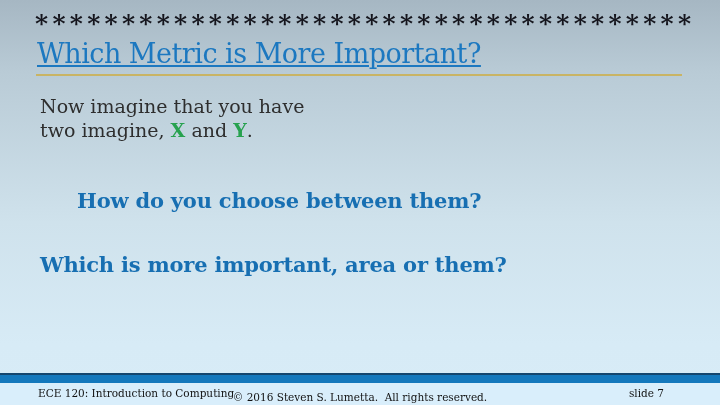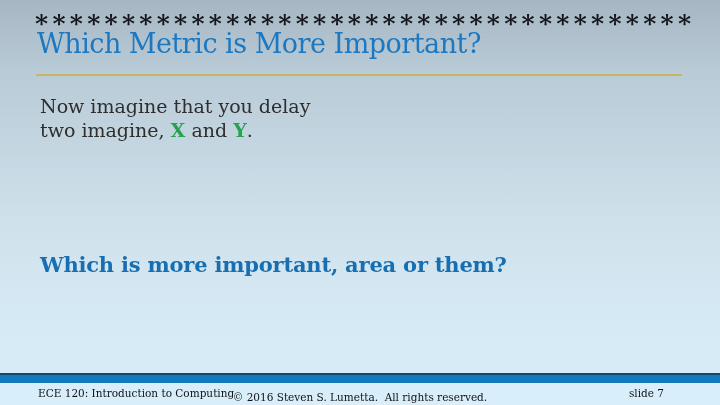--- a/index.html
+++ b/index.html
@@ -28,26 +28,27 @@
     display: flex;
     justify-content: space-between;
     font-size: 25px;
     line-height: 24px;
     color: #15151d;
     font-weight: bold;
   }
   .title {
     position: absolute;
     left: 37px;
-    top: 29px;
+    top: 39px;
     font-size: 27px;
     line-height: 30px;
     color: #1c78c0;
     letter-spacing: -0.5px;
     white-space: nowrap;
+    text-decoration: underline;
   }
   .title-rule {
     position: absolute;
     left: 36px;
     top: 74px;
     width: 646px;
     height: 2px;
     background: #c9b464;
   }
   .intro {
@@ -158,24 +159,25 @@
       <span>*</span>
       <span>*</span>
       <span>*</span>
     </div>
 
   <div class="title">Which Metric is More Important?</div>
 
   <div class="title-rule"></div>
 
   <div class="intro">
-    <span>Now imagine that you delay</span><br>
+    <span>Now imagine that you have</span><br>
     <span>two imagine, </span><span class="design-letter">X</span><span> and </span><span class="design-letter">Y</span><span>.</span>
   </div>
 
+  <div class="question question-1">How do you choose between them?</div>
 
   <div class="question question-2">Which is more important, area or them?</div>
 
   <div class="footer-bar"></div>
 
   <div class="footer">
     <span class="footer-course">ECE 120: Introduction to Computing</span>
     <span class="footer-copyright">© 2016 Steven S. Lumetta.  All rights reserved.</span>
     <span class="footer-slide-number">slide 7</span>
   </div>

